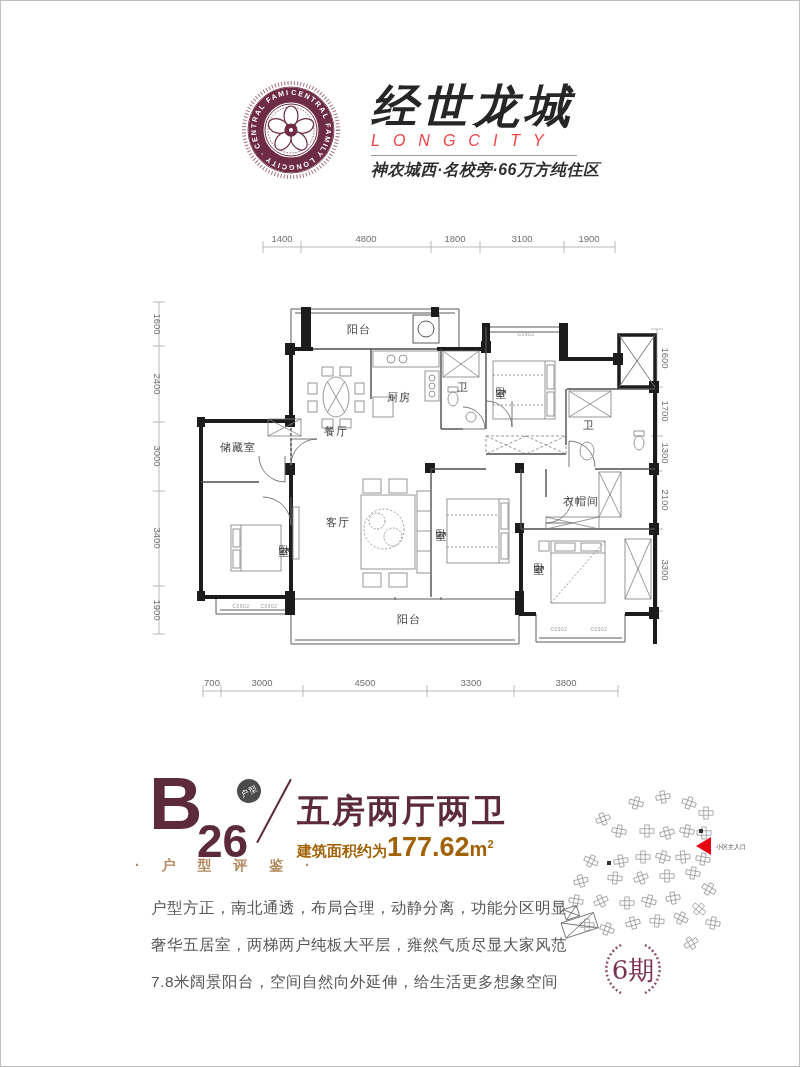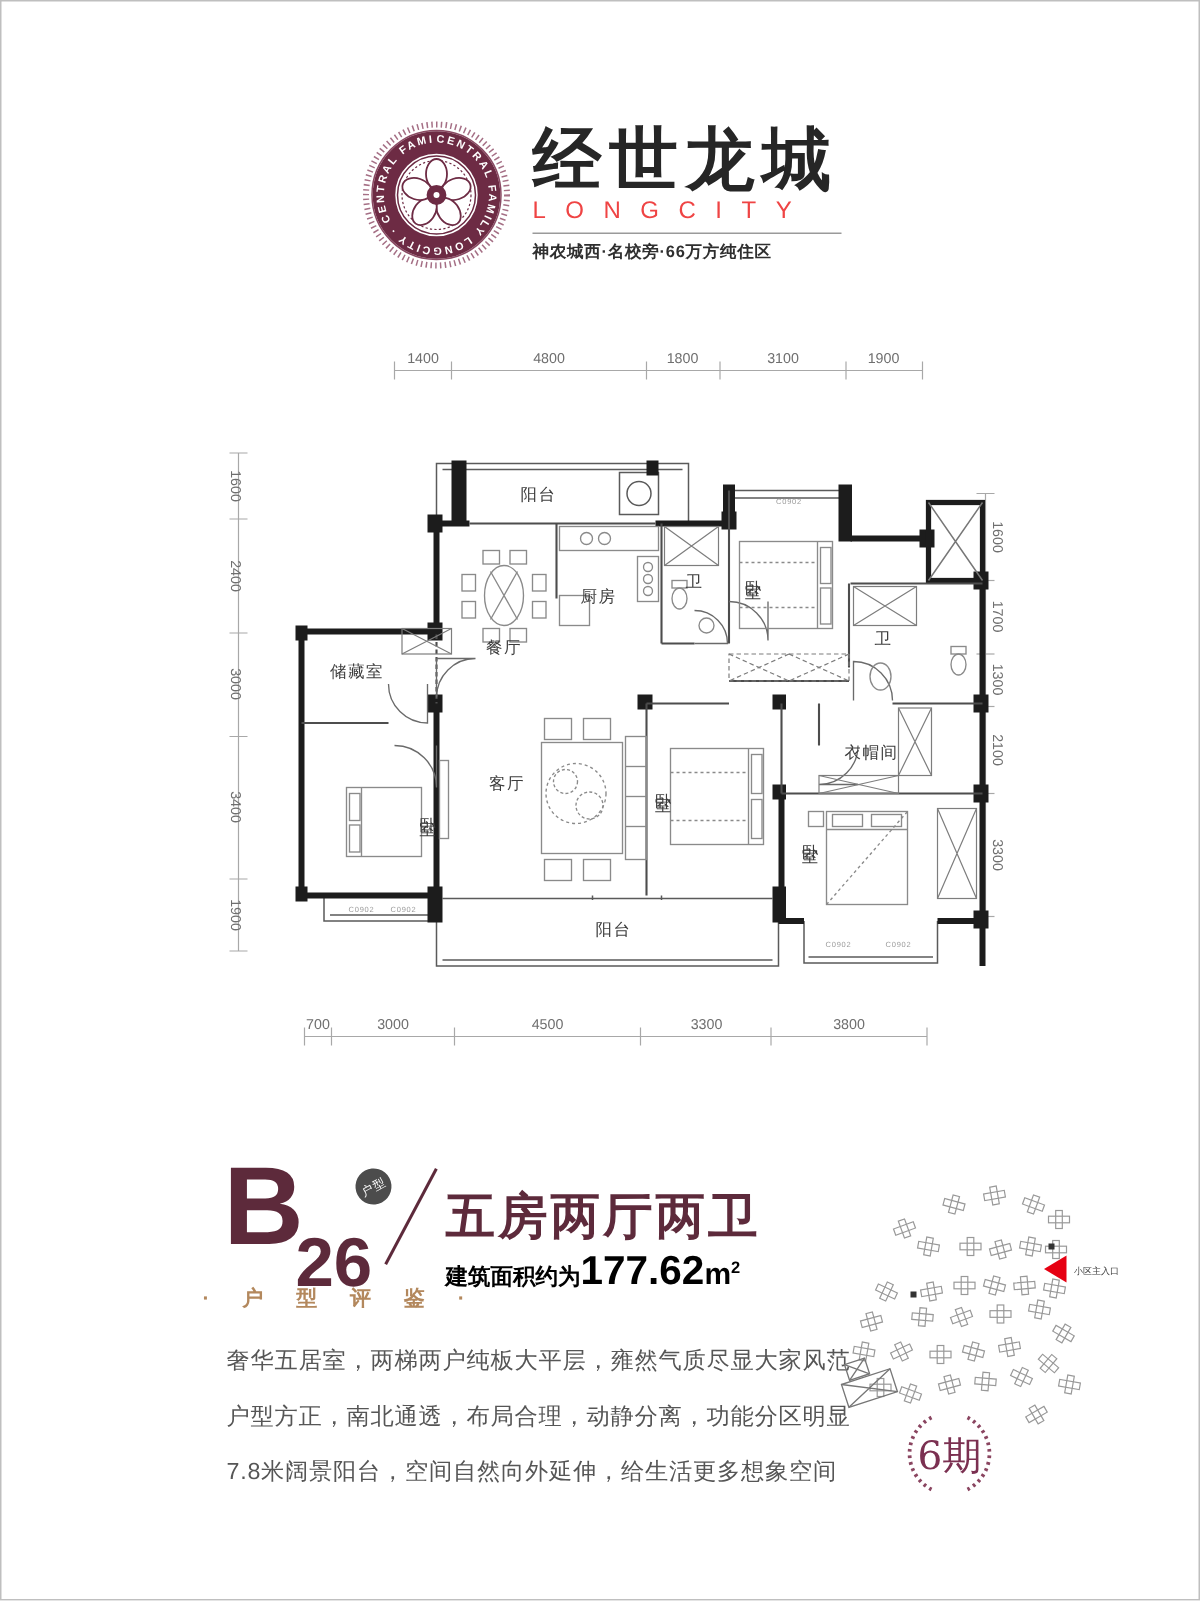--- a/index.html
+++ b/index.html
@@ -1,43 +1,43 @@
 <!DOCTYPE html>
 <html><head>
 <meta charset="utf-8">
 <style>
   html,body{margin:0;padding:0;background:#e8e8e8;}
   .page{position:relative;width:798px;height:1065px;background:#ffffff;border:1px solid #bfbfbf;
         font-family:"Liberation Sans",sans-serif;overflow:hidden;}
   
   .header{position:absolute;left:240px;top:75px;width:330px;height:120px;display:flex;}
   .medallion{width:100px;height:100px;flex:0 0 100px;margin-top:4px;}
-  .brand{margin-left:14px;padding-top:6px;}
+  .brand{margin-left:30px;padding-top:6px;font-style:italic;}
   .brand-cn{font-size:46px;font-weight:bold;color:#262626;letter-spacing:5px;line-height:1.05;white-space:nowrap;}
   .brand-en{font-size:16px;color:#ef4444;letter-spacing:13px;margin-top:2px;white-space:nowrap;}
   .brand-rule{width:206px;height:1px;background:#9a9a9a;margin:5px 0 4px 0;}
-  .tagline{font-size:11px;font-weight:bold;color:#2f2f2f;letter-spacing:0.5px;white-space:nowrap;}
+  .tagline{font-size:16px;font-weight:bold;color:#2f2f2f;letter-spacing:0.5px;white-space:nowrap;}
   
   .plan{position:absolute;left:140px;top:228px;text-decoration:underline;}
   .plan svg{display:block;}
   .dimtxt{font-size:9.5px;fill:#6f6f6f;}
   .roomtxt{font-size:11px;fill:#3c3c3c;letter-spacing:1px;}
   .codetxt{font-size:5px;fill:#9a9a9a;letter-spacing:0.5px;}
   
   .unit{position:absolute;left:148px;top:772px;height:85px;}
   .unit-code{position:absolute;left:0;top:0;width:120px;height:80px;color:#5d2a3b;}
   .code-letter{position:absolute;left:0;top:-6px;font-size:74px;font-weight:bold;line-height:1;}
   .code-number{position:absolute;left:48px;top:24px;font-size:46px;font-weight:bold;line-height:1;margin-top:21px;}
   .code-badge{position:absolute;left:88px;top:6px;width:24px;height:24px;border-radius:50%;
               background:#4c4c4c;color:#fff;font-size:8px;display:flex;align-items:center;
               justify-content:center;transform:rotate(-28deg);letter-spacing:1px;}
   .slash{position:absolute;left:124px;top:2px;width:2px;height:72px;background:#5d2a3b;transform:rotate(28deg);}
   .unit-main{position:absolute;left:148px;top:0;white-space:nowrap;margin-top:20px;}
   .unit-title{font-size:33px;font-weight:bold;color:#5d2a3b;letter-spacing:2px;line-height:1.1;}
-  .unit-area{margin-top:3px;color:#000000;font-size:15px;font-weight:bold;}
+  .unit-area{margin-top:3px;color:#a16207;font-size:15px;font-weight:bold;}
   .area-value{font-size:27px;}
   .area-unit{font-size:20px;}
   .area-unit sup{font-size:11px;}
   
   .review-heading{position:absolute;left:134px;top:856px;font-size:14px;color:#b3885d;
                   letter-spacing:9px;font-weight:bold;}
   .review-body{position:absolute;left:150px;top:888px;width:480px;font-size:15.5px;color:#565656;
                line-height:37px;letter-spacing:0.5px;}
   
   .siteplan{position:absolute;left:540px;top:772px;}
@@ -339,22 +339,22 @@
     <div class="unit-main">
       <div class="unit-title">五房两厅两卫</div>
       <div class="unit-area">
         <span>建筑面积约为</span><span class="area-value">177.62</span><span class="area-unit"><span>m</span><sup>2</sup></span>
       </div>
     </div>
   </div>
 
   <div class="review-heading">· 户 型 评 鉴 ·</div>
   <div class="review-body">
+    <div>户型方正，南北通透，布局合理，动静分离，功能分区明显</div>
     <div>奢华五居室，两梯两户纯板大平层，雍然气质尽显大家风范</div>
-    <div>户型方正，南北通透，布局合理，动静分离，功能分区明显</div>
     <div>7.8米阔景阳台，空间自然向外延伸，给生活更多想象空间</div>
   </div>
 
   <div class="siteplan">
     <svg width="250" height="240" viewBox="0 0 250 240">
       <g>
           <g transform="translate(95,30) rotate(15)">
             <rect x="-7" y="-2.2" width="14" height="4.4" fill="none" stroke="#999" stroke-width="0.8"></rect>
             <rect x="-2.2" y="-6" width="4.4" height="12" fill="none" stroke="#999" stroke-width="0.8"></rect>
           </g>

